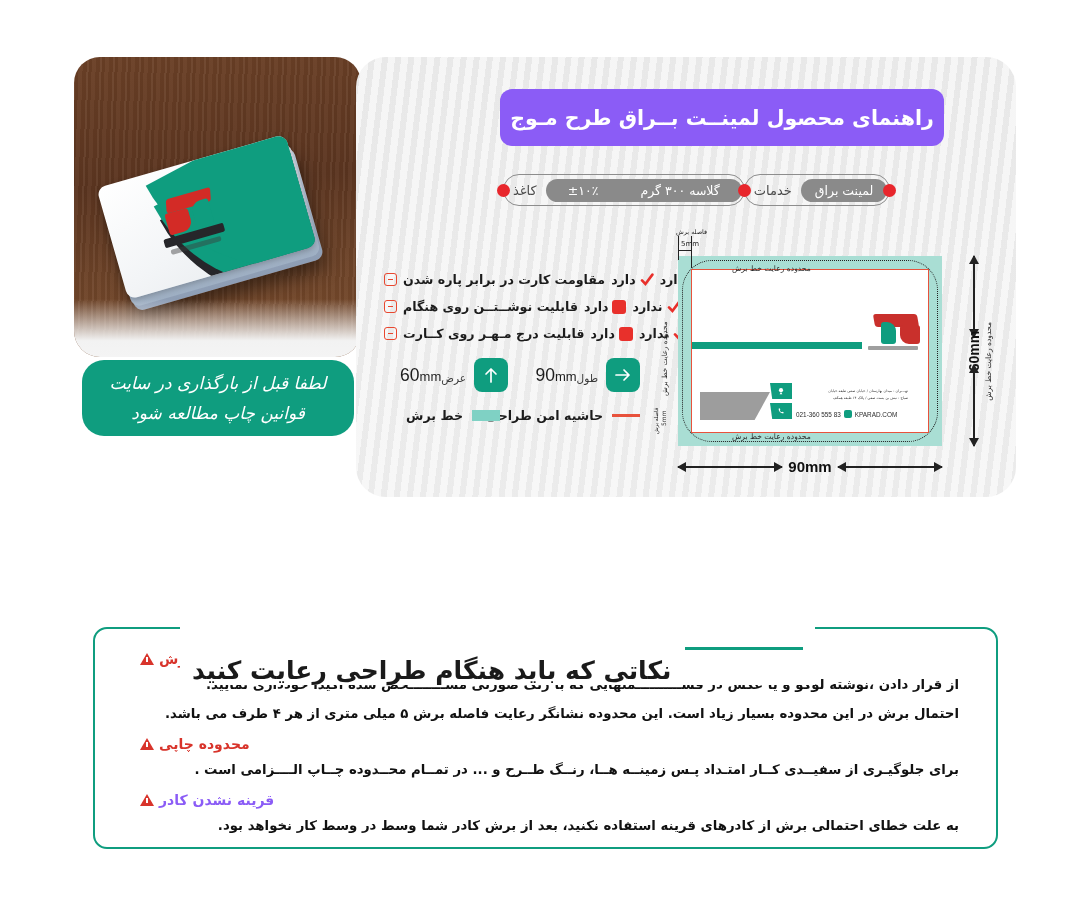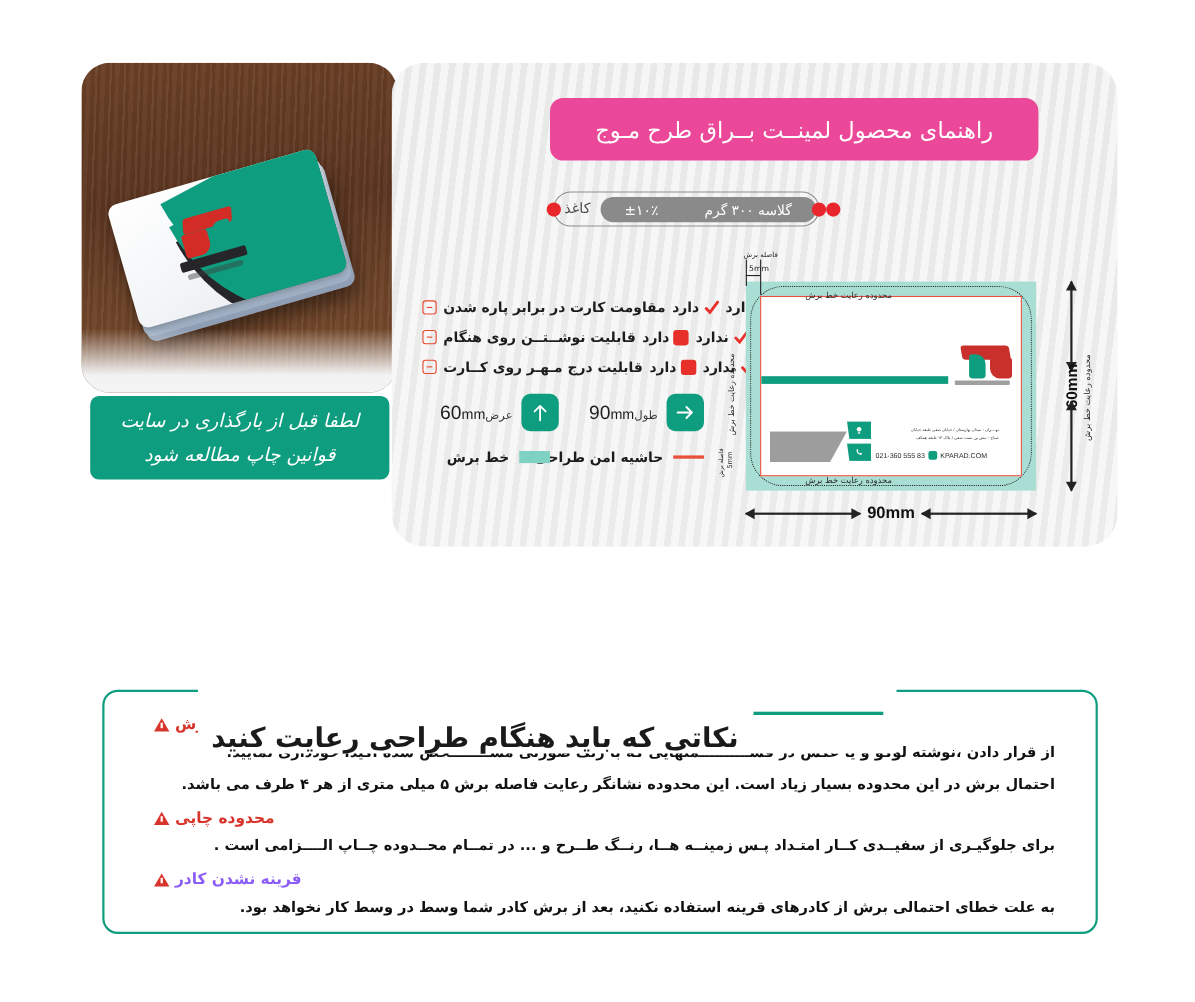--- a/index.html
+++ b/index.html
@@ -51,42 +51,42 @@
       background:#d32b26;border-radius:3px 3px 10px 3px;}
   .stack .mark .c{position:absolute;left:30px;top:14px;width:18px;height:26px;
       background:#0f9d7f;border-radius:10px 3px 3px 3px;}
   .stack .tag{position:absolute;left:50px;top:68px;width:62px;height:9px;
       background:#26262a;border-radius:2px;}
   .stack .tag2{position:absolute;left:54px;top:80px;width:52px;height:5px;
       background:rgba(60,60,60,.45);border-radius:2px;}
 
   .note-green{
     position:absolute;left:82px;top:360px;width:272px;height:76px;
-    background:#0f9d7f;border-radius:8px;
+    background:#0f9d7f;border-radius:22px;
     display:flex;flex-direction:column;align-items:center;justify-content:center;
     gap:10px;color:#fff;
   }
   .note-green div{
     font-family:"DejaVu Serif","Liberation Serif",serif;
     font-size:17px;font-style:italic;letter-spacing:.3px;white-space:nowrap;
   }
 
   
   .main-panel{
     position:absolute;left:356px;top:57px;width:660px;height:440px;
     border-radius:30px;
     background:
       repeating-linear-gradient(97deg,
         rgba(0,0,0,.017) 0 6px, rgba(255,255,255,.5) 6px 13px),
       linear-gradient(180deg,#ececec,#efefef);
   }
   .title-bar{
     position:absolute;left:500px;top:89px;width:444px;height:57px;
-    background:#ec4899;border-radius:12px;
-    display:flex;align-items:center;justify-content:center;
+    background:#8b5cf6;border-radius:12px;
+    display:flex;align-items:center;justify-content:center;font-weight:bold;
   }
   .title-bar span{color:#fff;font-size:20.5px;letter-spacing:.4px;white-space:nowrap;}
 
   
   .spec-row{position:absolute;top:174px;left:497px;width:384px;height:32px;}
   .chain{position:absolute;inset:0;display:flex;flex-direction:row-reverse;
          align-items:center;gap:0;}
   .dot{width:13px;height:13px;border-radius:50%;background:#e8262c;flex:none;z-index:3;}
   .grp{display:flex;flex-direction:row-reverse;align-items:center;
        border:1.6px solid #8d8d8d;border-radius:16px;height:30px;padding:0 2px;
@@ -262,20 +262,24 @@
     <div class="chain">
       <span class="dot"></span>
       <div class="grp">
         <span class="lab">کاغذ</span>
         <span class="val wide">
           <span>گلاسه ۳۰۰ گرم</span>
           <span>±۱۰٪</span>
         </span>
       </div>
       <span class="dot"></span>
+      <div class="grp">
+        <span class="lab">خدمات</span>
+        <span class="val">لمینت براق</span>
+      </div>
       <span class="dot"></span>
     </div>
   </div>
 
   <div class="checklist">
 
     <div class="ck-row">
       <span class="ck-bullet">
           <i></i>
         </span>

